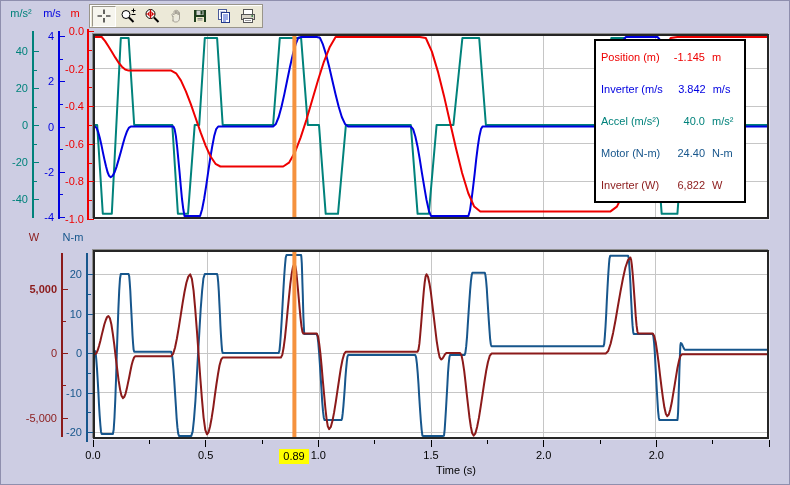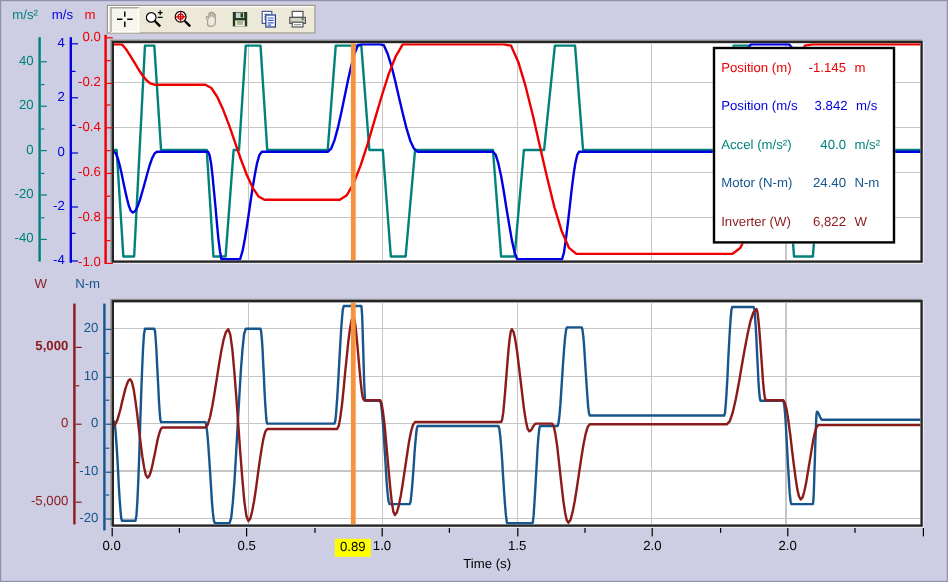--- a/index.html
+++ b/index.html
@@ -32,21 +32,21 @@
   
   #legend{position:absolute;left:593px;top:38px;width:152px;background:#ffffff;border:2px solid #000;z-index:30;}
   .leg-row{display:flex;align-items:center;height:18.6px;padding:16px 5px;font-size:11px;}
   .leg-label{flex:1;white-space:nowrap;}
   .leg-val{width:44px;text-align:right;white-space:nowrap;}
   .leg-unit{width:27px;margin-left:7px;text-align:left;white-space:nowrap;}
 
   
   #cursor-flag{position:absolute;left:278px;top:448px;width:30px;height:15px;background:#FFFF00;
     color:#000;font-size:11px;text-align:center;line-height:15px;z-index:20;}
-  #time-title{position:absolute;left:385px;top:463px;width:90px;text-align:left;font-size:11px;color:#000;}
+  #time-title{position:absolute;left:385px;top:463px;width:90px;text-align:right;font-size:11px;color:#000;}
 </style>
 </head>
 <body>
 
 <div id="screen">
 
   <div id="toolbar">
     <button class="tbtn pressed">
       <span>
           <svg width="16" height="16" viewBox="0 0 16 16">
@@ -250,21 +250,21 @@
       <div style="position: absolute; left: 711.167px; top: 439px; width: 1px; height: 4px; background: rgb(0, 0, 0);"></div>
     </div>
 
   <div id="legend">
       <div class="leg-row" style="color: rgb(238, 0, 0);">
         <div class="leg-label">Position (m)</div>
         <div class="leg-val">-1.145</div>
         <div class="leg-unit">m</div>
       </div>
       <div class="leg-row" style="color: rgb(0, 0, 224);">
-        <div class="leg-label">Position (m/s</div>
+        <div class="leg-label">Inverter (m/s</div>
         <div class="leg-val">3.842</div>
         <div class="leg-unit">m/s</div>
       </div>
       <div class="leg-row" style="color: rgb(0, 130, 123);">
         <div class="leg-label">Accel (m/s²)</div>
         <div class="leg-val">40.0</div>
         <div class="leg-unit">m/s²</div>
       </div>
       <div class="leg-row" style="color: rgb(23, 86, 140);">
         <div class="leg-label">Motor (N-m)</div>

